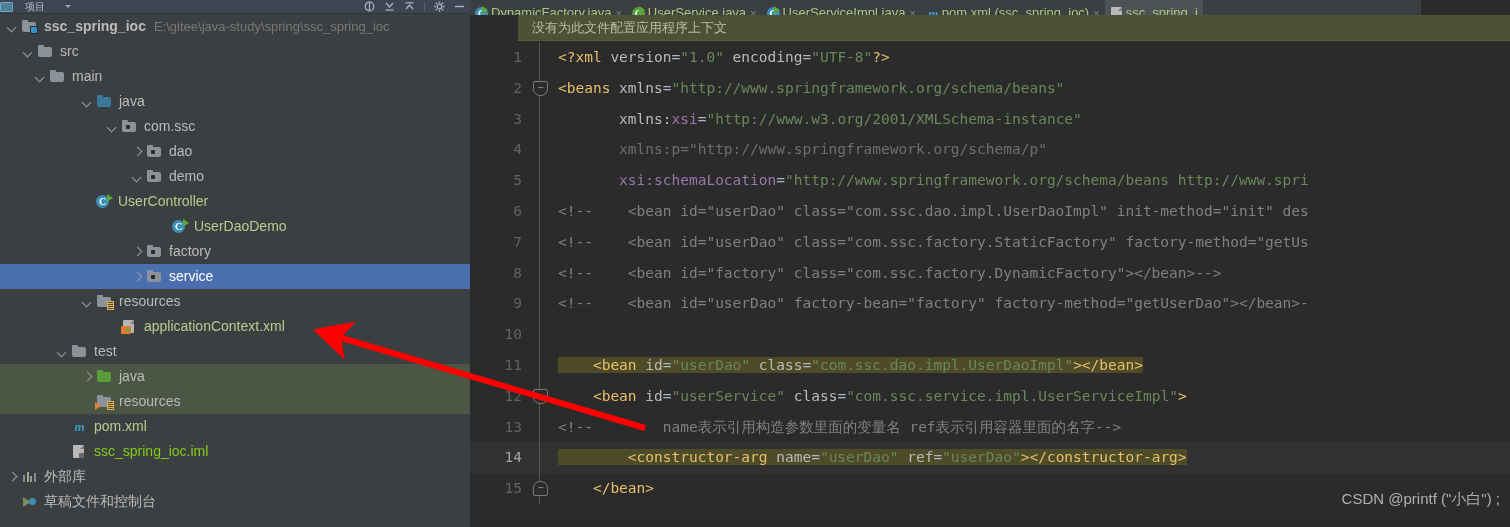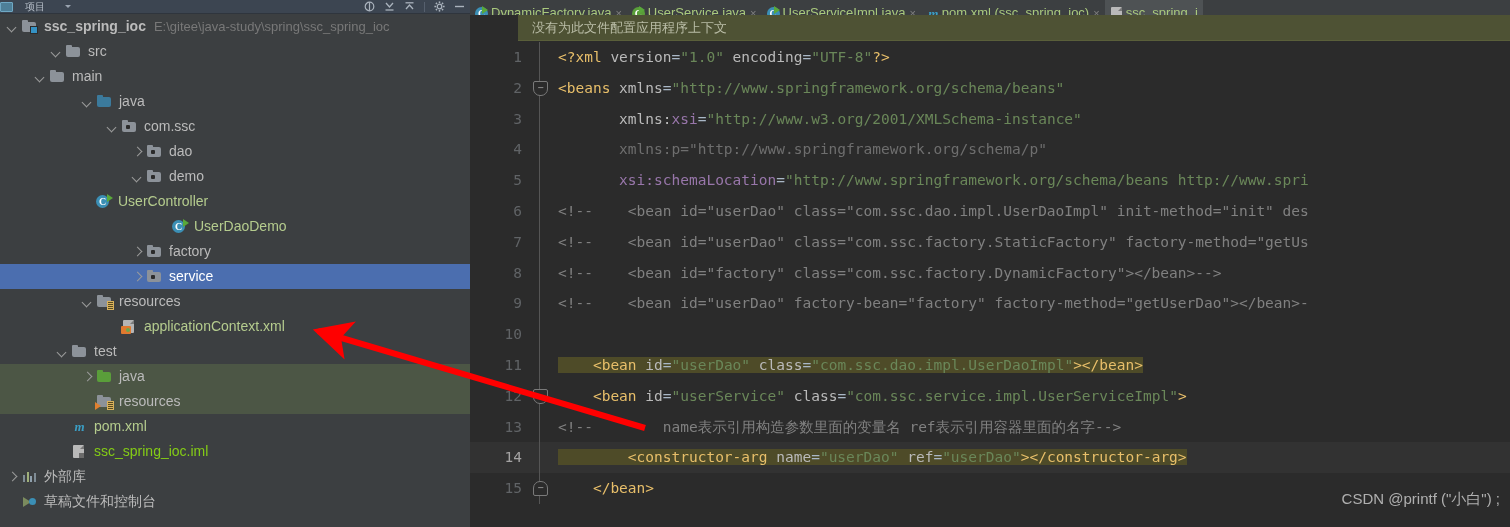--- a/index.html
+++ b/index.html
@@ -97,21 +97,21 @@
   .libico i{display:block;width:2px;background:#9aa7b0;}
   
   .scrico{position:absolute;left:2px;top:2px;width:13px;height:12px;}
   .scrico::before{content:"";position:absolute;left:0;top:1px;width:0;height:0;
      border-left:8px solid #7b8b5e;border-top:5px solid transparent;border-bottom:5px solid transparent;}
   .scrico::after{content:"";position:absolute;right:0px;top:2px;width:7px;height:7px;border-radius:50%;background:#3b8fb5;}
 
   
   .editor{position:absolute;left:470px;top:0;width:1040px;height:527px;background:#2b2b2b;overflow:hidden;}
   .tabbar{
-    position:absolute;left:0;top:0;width:1040px;height:15px;background:#3c3f41;
+    position:absolute;left:0;top:0;width:951px;height:15px;background:#3c3f41;
     display:flex;align-items:flex-end;overflow:hidden;
   }
   .tab{
     display:flex;align-items:center;height:15px;padding:0 5px 0 4px;gap:4px;
     font-size:13px;color:#a9c97c;white-space:nowrap;flex:0 0 auto;
   }
   .tab.active{background:#4e5254;}
   .tab .tlabel{line-height:15px;position:relative;top:5px;}
   .tab .tclose{color:#808080;font-size:11px;position:relative;top:5px;}
   .tabicon{width:13px;height:13px;position:relative;top:5px;flex:0 0 13px;}
@@ -212,21 +212,21 @@
     <div class="tree" id="tree-container">
         <div class="row" style="padding-left: 8px;">
           <span class="arrow open"></span>
           <span class="ico">
             <span class="fld f-grey"></span>
             <span class="badge-sq"></span>
           </span>
           <span class="lbl" style="font-weight: bold;">ssc_spring_ioc</span>
           <span class="sub">E:\gitee\java-study\spring\ssc_spring_ioc</span>
         </div>
-        <div class="row" style="padding-left: 52px;">
+        <div class="row" style="padding-left: 24px;">
           <span class="arrow open"></span>
           <span class="ico">
             <span class="fld f-grey"></span>
           </span>
           <span class="lbl">src</span>
         </div>
         <div class="row" style="padding-left: 36px;">
           <span class="arrow open"></span>
           <span class="ico">
             <span class="fld f-grey"></span>

